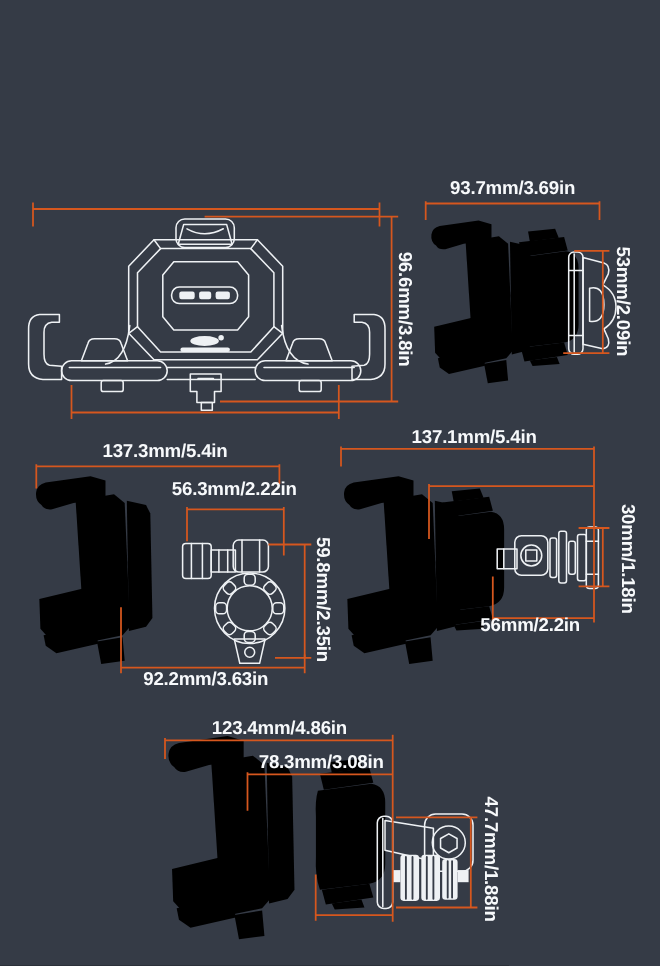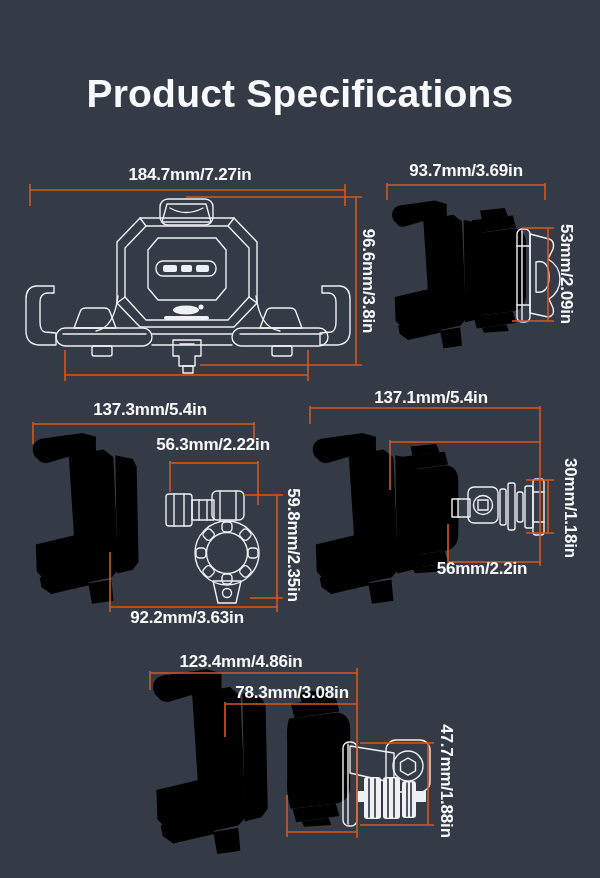--- a/index.html
+++ b/index.html
@@ -26,21 +26,20 @@
     position:absolute; color:var(--text); font-size:17px; font-weight:700;
     letter-spacing:-0.2px; white-space:nowrap; transform:translate(-50%,-50%);
   }
   .dim-label.rot{transform:translate(-50%,-50%) rotate(90deg);}
 </style>
 </head>
 <body>
 
 <div class="page">
 
-  <div class="title">Product Specifications</div>
 
   <svg class="art-layer" width="600" height="878" viewBox="0 0 600 878">
     <defs>
       <g id="cradle">
         <path d="M10,30 Q4,26 5,18 Q6,11 14,9 L56,3 L70,7 L70,24 L40,28 L20,34 Q13,35 10,30 Z"></path>
         <path d="M14,13 L54,7 L66,10"></path>
         <path d="M42,26 L78,20 L88,28 L93,144 L86,152 L58,158 L50,150 Z"></path>
         <path d="M50,30 L58,153 M63,27 L70,151 M78,22 L86,147"></path>
         <ellipse cx="84" cy="84" rx="6.5" ry="11"></ellipse>
         <path d="M8,118 L50,108 L58,114 L61,146 L18,156 L9,146 Z"></path>
@@ -200,32 +199,31 @@
       <path d="M448,562 H540 M448,524 V567"></path>
 
       <path d="M150,673 H357 M150,671 V690"></path>
       <path d="M225,704 H357 M225,702 V737"></path>
       <path d="M357,668 V838"></path>
       <path d="M428,743 V825 M360,743 H434 M360,825 H434"></path>
       <path d="M287,832 H357 M287,795 V837"></path>
     </g>
   </svg>
 
-  <div class="dim-label" style="left:190px;top:175px">184.7mm/7.27in</div>
   <div class="dim-label rot" style="left:368px;top:281px">96.6mm/3.8in</div>
 
   <div class="dim-label" style="left:466px;top:171px">93.7mm/3.69in</div>
   <div class="dim-label rot" style="left:566px;top:274px">53mm/2.09in</div>
 
   <div class="dim-label" style="left:150px;top:410px">137.3mm/5.4in</div>
   <div class="dim-label" style="left:213px;top:445px">56.3mm/2.22in</div>
   <div class="dim-label rot" style="left:293px;top:545px">59.8mm/2.35in</div>
   <div class="dim-label" style="left:187px;top:618px">92.2mm/3.63in</div>
 
   <div class="dim-label" style="left:431px;top:398px">137.1mm/5.4in</div>
   <div class="dim-label rot" style="left:570px;top:508px">30mm/1.18in</div>
   <div class="dim-label" style="left:482px;top:569px">56mm/2.2in</div>
 
-  <div class="dim-label" style="left:241px;top:662px">123.4mm/4.86in</div>
+  <div class="dim-label" style="left:254px;top:662px">123.4mm/4.86in</div>
   <div class="dim-label" style="left:292px;top:693px">78.3mm/3.08in</div>
   <div class="dim-label rot" style="left:446px;top:781px">47.7mm/1.88in</div>
 
 </div>
 
 </body></html>

